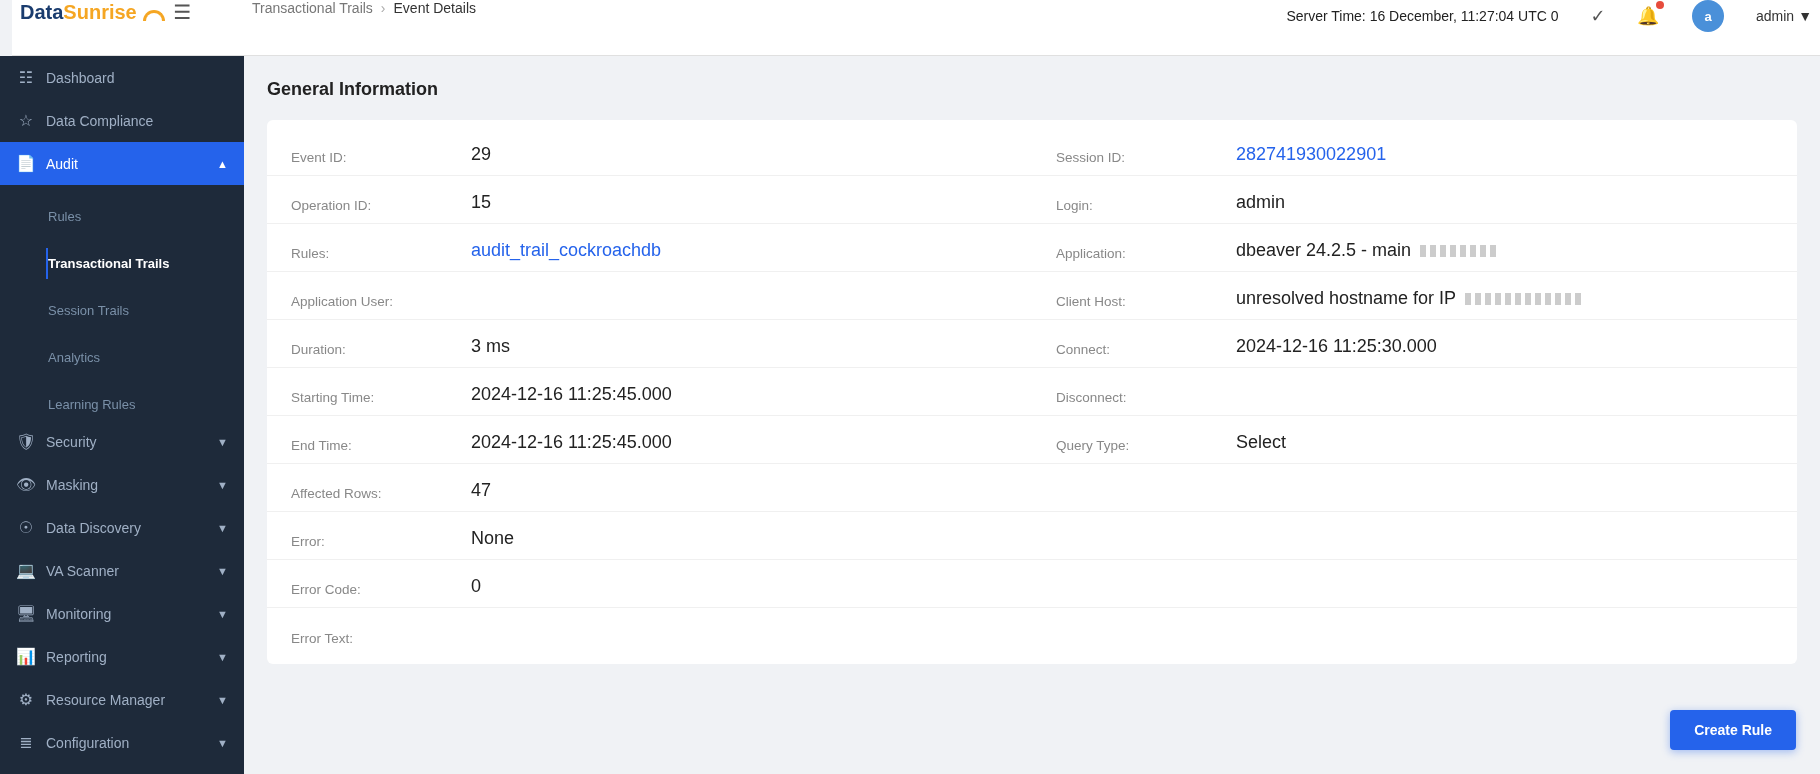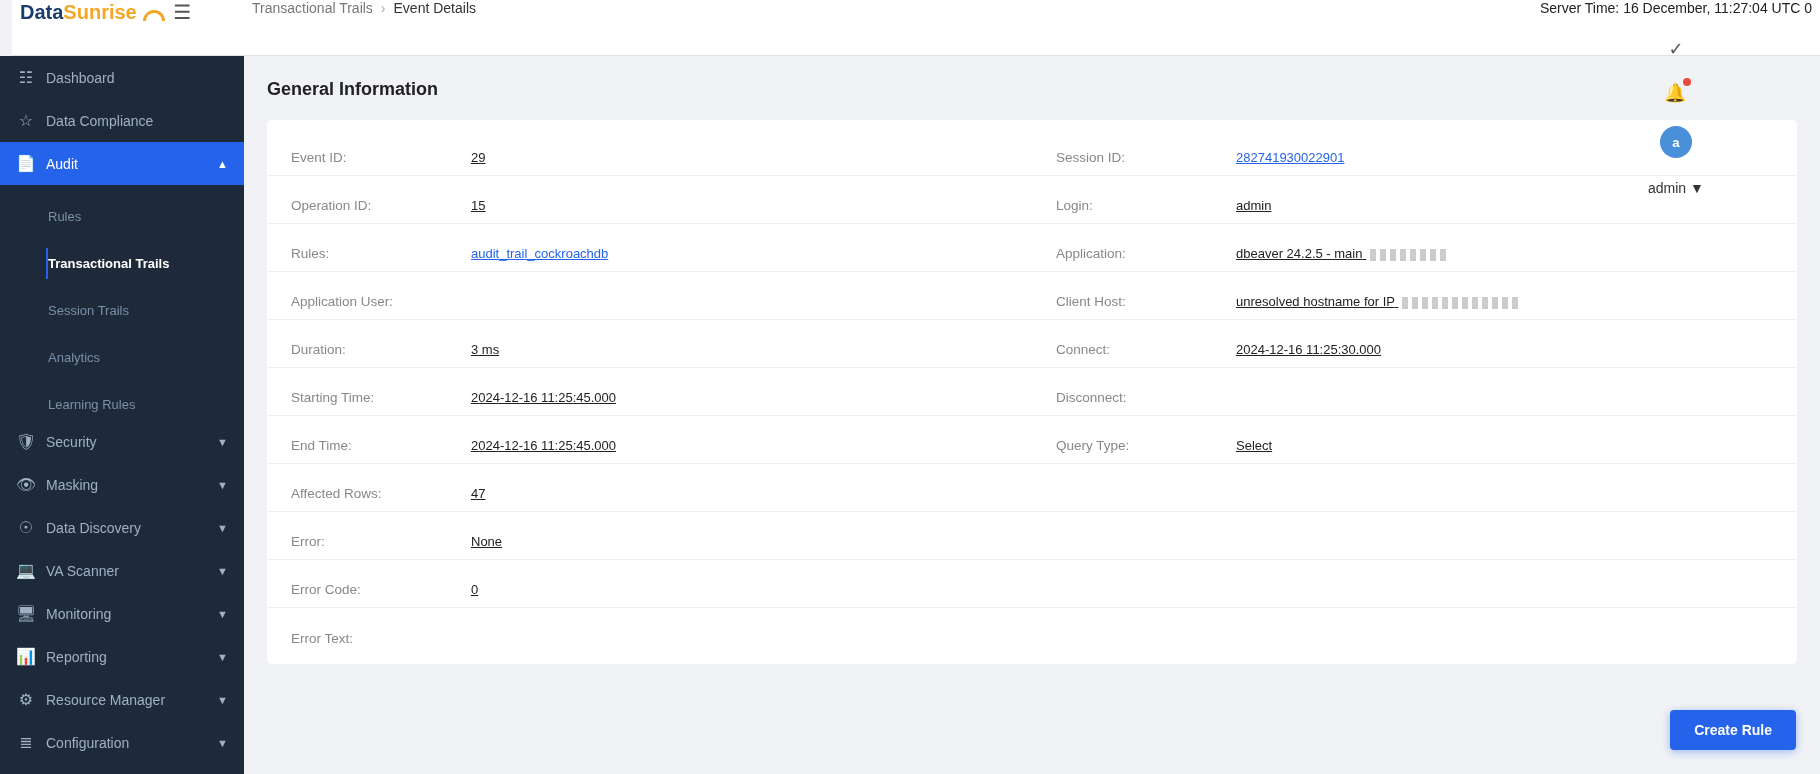--- a/index.html
+++ b/index.html
@@ -14,21 +14,21 @@
     .logo-area { width: 200px; display: flex; align-items: center; }
     .logo-arc {
       display: inline-block; width: 22px; height: 11px;
       border: 3px solid #f5a623; border-bottom: none;
       border-radius: 11px 11px 0 0; margin-left: 1px; margin-bottom: -2px;
     }
     .header-menu-icon { margin-left: 8px; cursor: pointer; color: #555; font-size: 20px; }
     .breadcrumb { display: flex; align-items: center; font-size: 14px; color: #777; flex: 1; padding-left: 32px; }
     .breadcrumb .sep { margin: 0 8px; color: #aaa; }
     .breadcrumb .current { color: #333; font-weight: 500; }
-    .header-right { display: flex; align-items: center; gap: 22px; flex-direction: column; }
+    .header-right { display: flex; align-items: center; gap: 32px; }
     .server-time { font-size: 14px; color: #555; }
     .server-time span { font-weight: 500; color: #222; }
     .icon-btn { position: relative; cursor: pointer; color: #555; font-size: 18px; }
     .badge { position: absolute; top: -4px; right: -4px; width: 8px; height: 8px; background: #e74c3c; border-radius: 50%; }
     .avatar { width: 32px; height: 32px; background: #4a90d9; border-radius: 50%; display: flex; align-items: center; justify-content: center; color: #fff; font-size: 13px; font-weight: 600; cursor: pointer; }
     .user-label { font-size: 14px; color: #333; cursor: pointer; display: flex; align-items: center; gap: 4px; }
 
     
     .app-body { display: flex; margin-top: 56px; height: calc(774px - 56px); }
 
@@ -55,21 +55,21 @@
 
     .info-grid { background: #fff; border-radius: 6px; padding: 8px 0; }
     .info-row {
       display: grid; grid-template-columns: 1fr 1fr;
       border-bottom: 1px solid #f0f0f0;
       min-height: 48px;
     }
     .info-row:last-child { border-bottom: none; }
     .info-cell { display: flex; align-items: flex-end; padding: 10px 24px; gap: 0; }
     .info-label { color: #888; font-size: 13.5px; width: 180px; flex-shrink: 0; }
-    .info-value { color: #222; font-size: 13px; text-decoration: underline; }
+    .info-value { color: #222; font-size: 18px; }
     .info-value.link { color: #2563eb; cursor: pointer; }
 
     
     .create-rule-btn {
       position: fixed; bottom: 24px; right: 24px;
       background: #2563eb; color: #fff; border: none; border-radius: 4px;
       padding: 12px 24px; font-size: 14px; font-weight: 600; cursor: pointer;
       box-shadow: 0 2px 8px rgba(37,99,235,0.4);
     }
 

